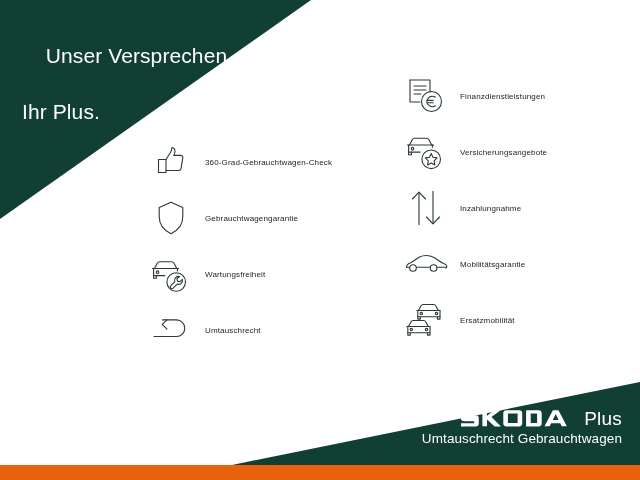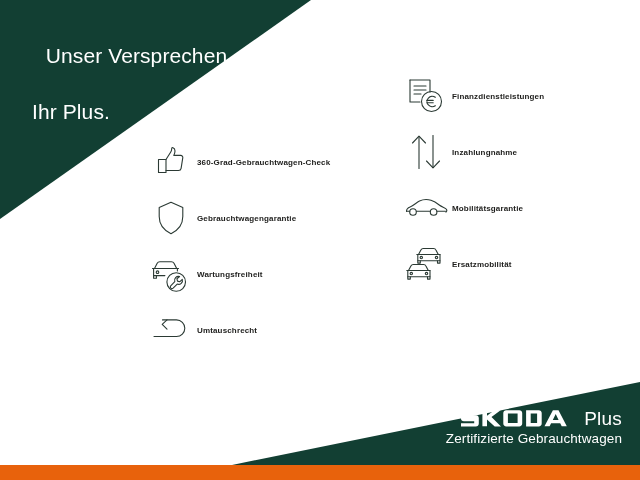--- a/index.html
+++ b/index.html
@@ -29,21 +29,21 @@
     position: absolute;
     left: 22px;
     top: 14px;
     color: #ffffff;
     font-size: 21px;
     font-weight: 400;
     line-height: 28px;
     letter-spacing: 0.1px;
     white-space: pre;
   }
-  .headline .line2 { display: block; margin-left: 10px; }
+  .headline .line2 { display: block; }
 
   
   .col {
     position: absolute;
   }
   .col-left  { left: 145px; top: 134px; }
   .col-right { left: 400px; top: 68px; }
 
   .feature {
     display: flex;
@@ -55,22 +55,23 @@
     height: 46px;
     display: flex;
     align-items: center;
     justify-content: center;
     flex: 0 0 52px;
   }
   .feature .ico svg {
     display: block;
   }
   .feature .lbl {
+    margin-left: 8px;
     font-size: 8px;
-    font-weight: 700;
+    font-weight: 400;
     color: #1d1d1b;
     letter-spacing: 0.15px;
     white-space: nowrap;
   }
 
   
   .logo-block {
     position: absolute;
     right: 18px;
     bottom: 33px;
@@ -180,20 +181,35 @@
           <path d="M7 17h7"></path>
           <circle cx="24.5" cy="24.5" r="10"></circle>
           <path d="M28.3 20.3a5.2 5.2 0 100 8.4"></path>
           <path d="M19.8 23.4h6.4"></path>
           <path d="M19.8 25.8h6.4"></path>
         </svg>
       </span>
       <span class="lbl">Finanzdienstleistungen</span>
     </div>
 
+    <div class="feature">
+      <span class="ico">
+        <svg width="42" height="36" viewBox="0 0 42 36" fill="none" stroke="#2B3A34" stroke-width="1.1" stroke-linecap="round" stroke-linejoin="round">
+          <path d="M4.5 11l2.7-5.2c.5-1 1.5-1.6 2.6-1.6h11.6c1.1 0 2.1.6 2.6 1.6L26.7 11"></path>
+          <path d="M2.5 11h26"></path>
+          <path d="M3.6 11v7.1h11.6"></path>
+          <path d="M27.4 11v2.2"></path>
+          <path d="M3.6 18.1v2.6h2.8v-2.6"></path>
+          <circle cx="7.5" cy="14.7" r="1.3"></circle>
+          <circle cx="26.2" cy="25.3" r="9.3"></circle>
+          <path d="M26.2 19.6l1.8 3.7 4.1.6-3 2.9.7 4.1-3.6-1.9-3.6 1.9.7-4.1-3-2.9 4.1-.6 1.8-3.7z"></path>
+        </svg>
+      </span>
+      <span class="lbl">Versicherungsangebote</span>
+    </div>
 
     <div class="feature">
       <span class="ico">
         <svg width="34" height="38" viewBox="0 0 34 38" fill="none" stroke="#2B3A34" stroke-width="1.1" stroke-linecap="round" stroke-linejoin="round">
           <path d="M10 35.5V3.5"></path>
           <path d="M3.5 10L10 3.2 16.5 10"></path>
           <path d="M24 2.5v32"></path>
           <path d="M17.5 28l6.5 6.8L30.5 28"></path>
         </svg>
       </span>
@@ -253,16 +269,16 @@
 
           <path d="M47.3 3.2h12.9c1.8 0 3 1.1 3 2.9v10.4c0 1.8-1.2 2.9-3 2.9H47.3c-1.8 0-3-1.1-3-2.9V6.1c0-1.8 1.2-2.9 3-2.9zm1.6 3.2v9.7h9.7V6.4h-9.7z"></path>
 
           <path d="M67.1 3.2h12.6c1.8 0 3 1.1 3 2.9v10.4c0 1.8-1.2 2.9-3 2.9H67.1V3.2zm4.6 3.2v9.7h6.4V6.4h-6.4z"></path>
 
           <path d="M93.9 3.2h5.6l8.3 16.1h-5.1l-1.5-3.1h-9.1l-1.5 3.1h-5.1L93.9 3.2zm2.8 3.9l-2.9 6h5.8l-2.9-6z"></path>
         </g>
       </svg>
       <span class="logo-plus">Plus</span>
     </div>
-    <div class="logo-sub">Zertifizierte Gebrauchtwagen</div>
+    <div class="logo-sub">Umtauschrecht Gebrauchtwagen</div>
   </div>
 
 </div>
 
 </body></html>

